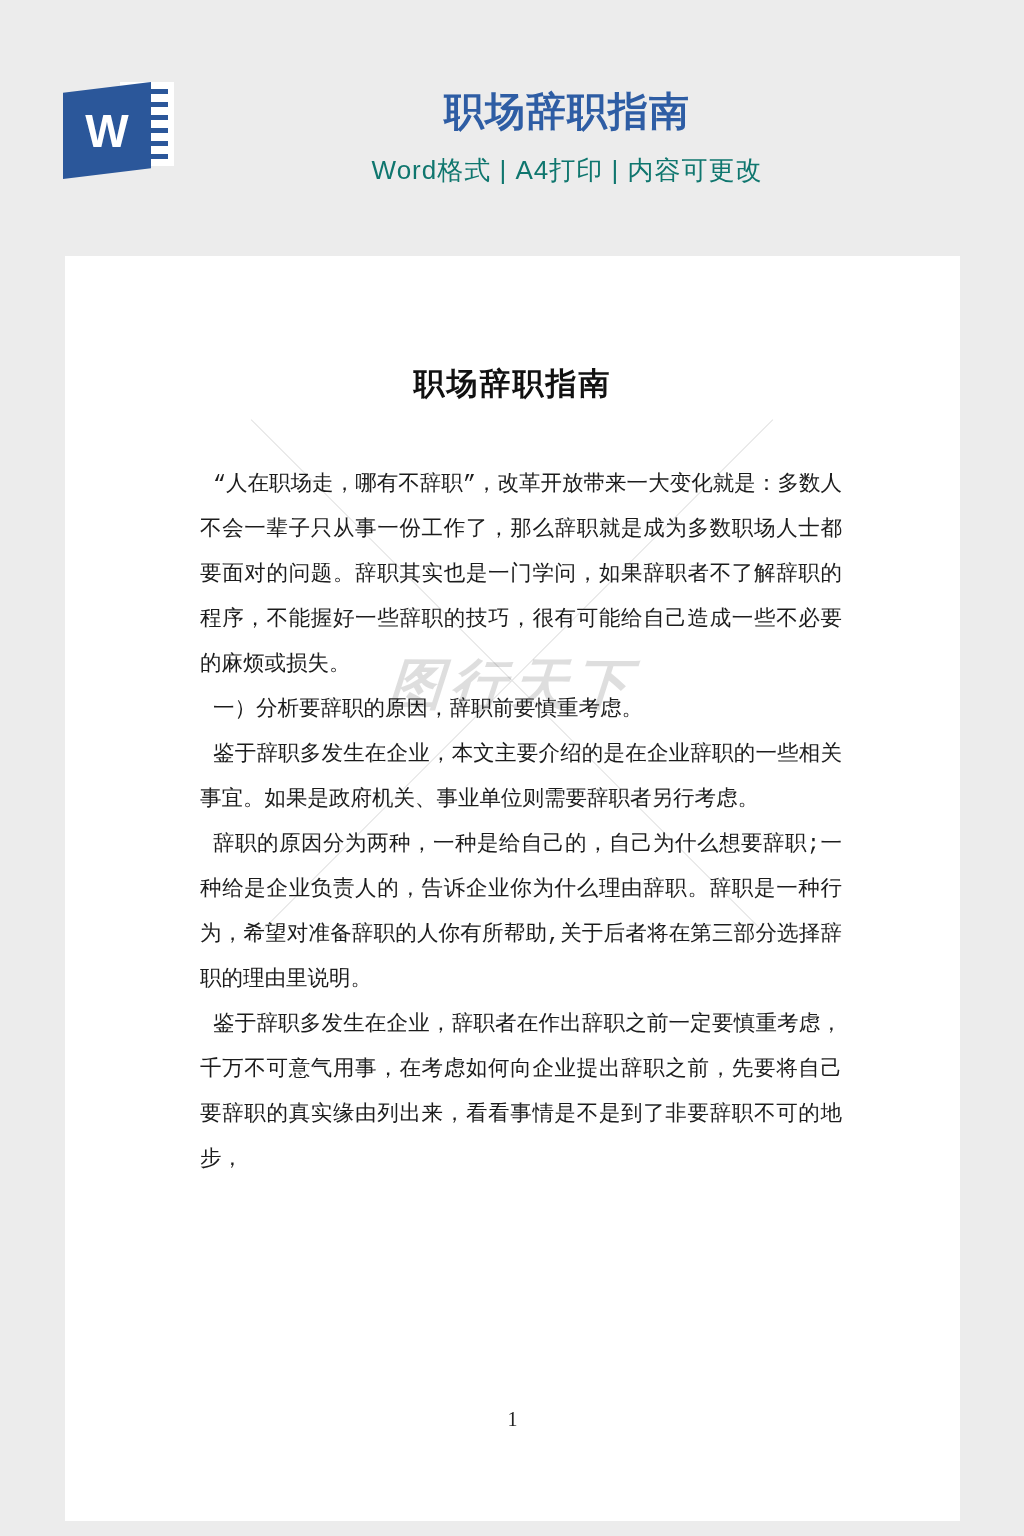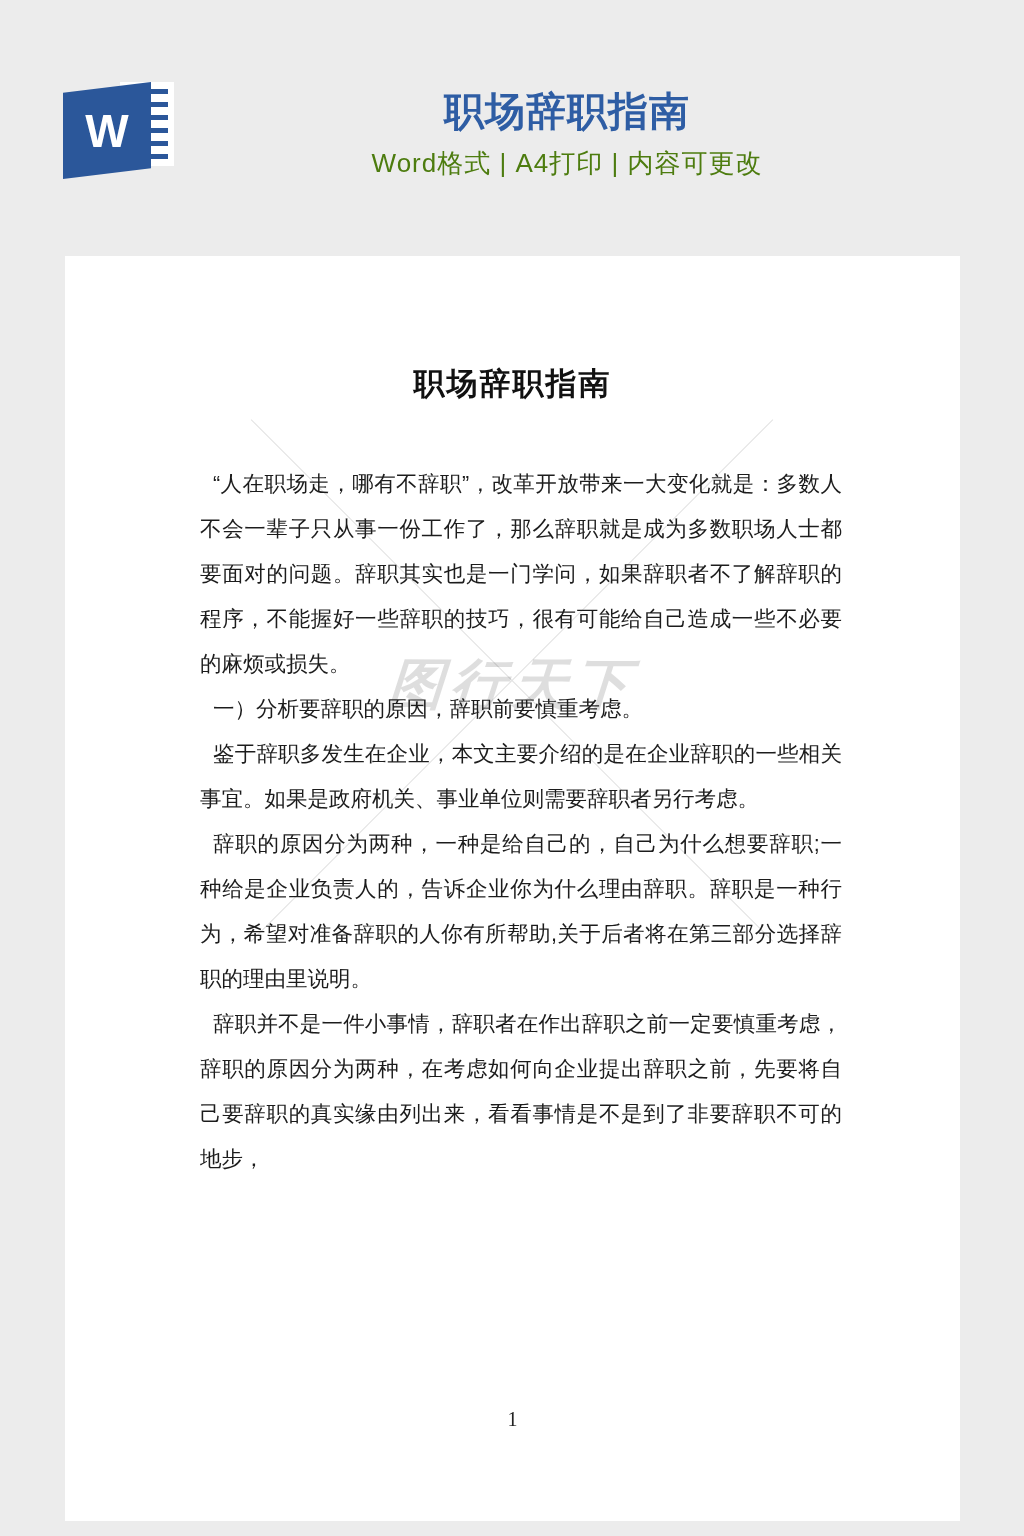--- a/index.html
+++ b/index.html
@@ -33,21 +33,21 @@
     color: #ffffff; font-weight: bold; font-size: 46px;
     font-family: "Liberation Sans", sans-serif;
   }
 
   .header-text { position: absolute; left: 110px; right: 0; top: 88px; text-align: center; }
   .header-title {
     font-size: 40px; font-weight: bold; color: #2e5da4; letter-spacing: 1px;
     line-height: 46px;
   }
   .header-sub {
-    margin-top: 13px; font-size: 26px; color: #4d7c0f; letter-spacing: 1px;
+    margin-top: 20px; font-size: 26px; color: #0f766e; letter-spacing: 1px;
     line-height: 32px;
   }
 
   
   .page {
     position: absolute; left: 65px; top: 256px; width: 895px; height: 1265px;
     background: #ffffff;
   }
 
   
@@ -69,21 +69,21 @@
   .doc-title {
     position: absolute; top: 108px; left: 0; right: 0; margin: 0;
     text-align: center;
     font-family: "Liberation Serif", serif;
     font-weight: bold; font-size: 31px; line-height: 40px;
     letter-spacing: 2px; color: #111111;
   }
 
   .doc-body {
     position: absolute; top: 206px; left: 135px; right: 118px;
-    font-family: Liberation Sans, sans-serif;
+    font-family: Liberation Mono, monospace;
     font-size: 21.5px; line-height: 45px; color: #1c1c1c;
     text-align: justify;
   }
   .doc-body p { margin: 0; text-indent: 13px; }
 
   .page-num {
     position: absolute; top: 1152px; left: 0; right: 0; text-align: center;
     font-family: "Liberation Serif", serif; font-size: 20px; color: #222222;
   }
 </style>
@@ -110,17 +110,17 @@
   <div class="diag d2"></div>
   <div class="wm">图行天下</div>
 
   <h1 class="doc-title">职场辞职指南</h1>
 
   <div class="doc-body">
     <p>“人在职场走，哪有不辞职”，改革开放带来一大变化就是：多数人不会一辈子只从事一份工作了，那么辞职就是成为多数职场人士都要面对的问题。辞职其实也是一门学问，如果辞职者不了解辞职的程序，不能握好一些辞职的技巧，很有可能给自己造成一些不必要的麻烦或损失。</p>
     <p>一）分析要辞职的原因，辞职前要慎重考虑。</p>
     <p>鉴于辞职多发生在企业，本文主要介绍的是在企业辞职的一些相关事宜。如果是政府机关、事业单位则需要辞职者另行考虑。</p>
     <p>辞职的原因分为两种，一种是给自己的，自己为什么想要辞职;一种给是企业负责人的，告诉企业你为什么理由辞职。辞职是一种行为，希望对准备辞职的人你有所帮助,关于后者将在第三部分选择辞职的理由里说明。</p>
-    <p>辞职并不是一件小事情，辞职者在作出辞职之前一定要慎重考虑，辞职的原因分为两种，在考虑如何向企业提出辞职之前，先要将自己要辞职的真实缘由列出来，看看事情是不是到了非要辞职不可的地步，</p>
+    <p>鉴于辞职多发生在企业，辞职者在作出辞职之前一定要慎重考虑，千万不可意气用事，在考虑如何向企业提出辞职之前，先要将自己要辞职的真实缘由列出来，看看事情是不是到了非要辞职不可的地步，</p>
   </div>
 
   <div class="page-num">1</div>
 </div>
 
 </body></html>

